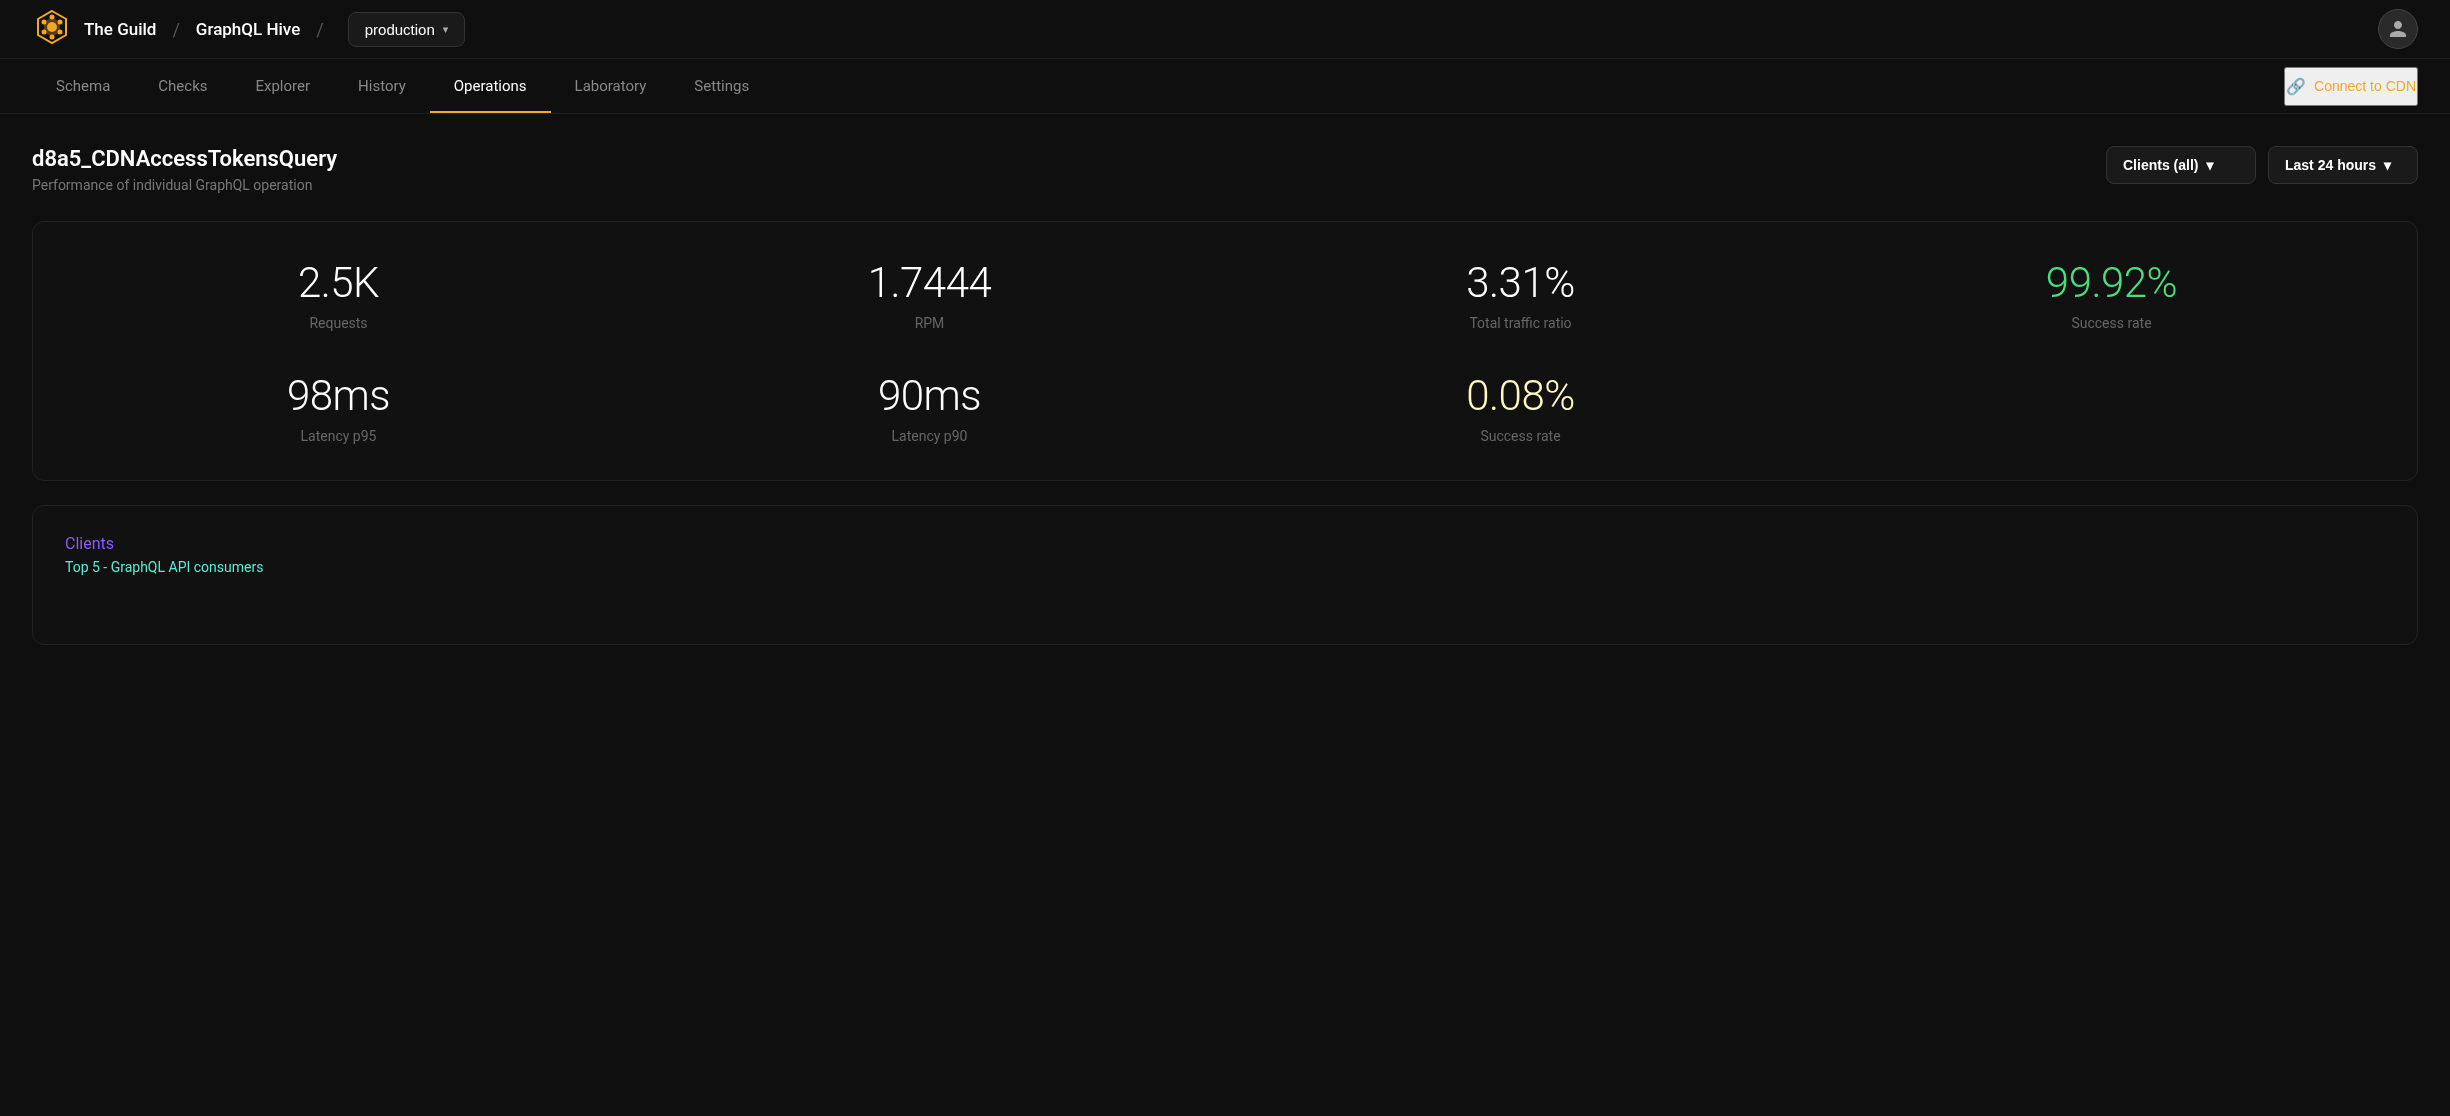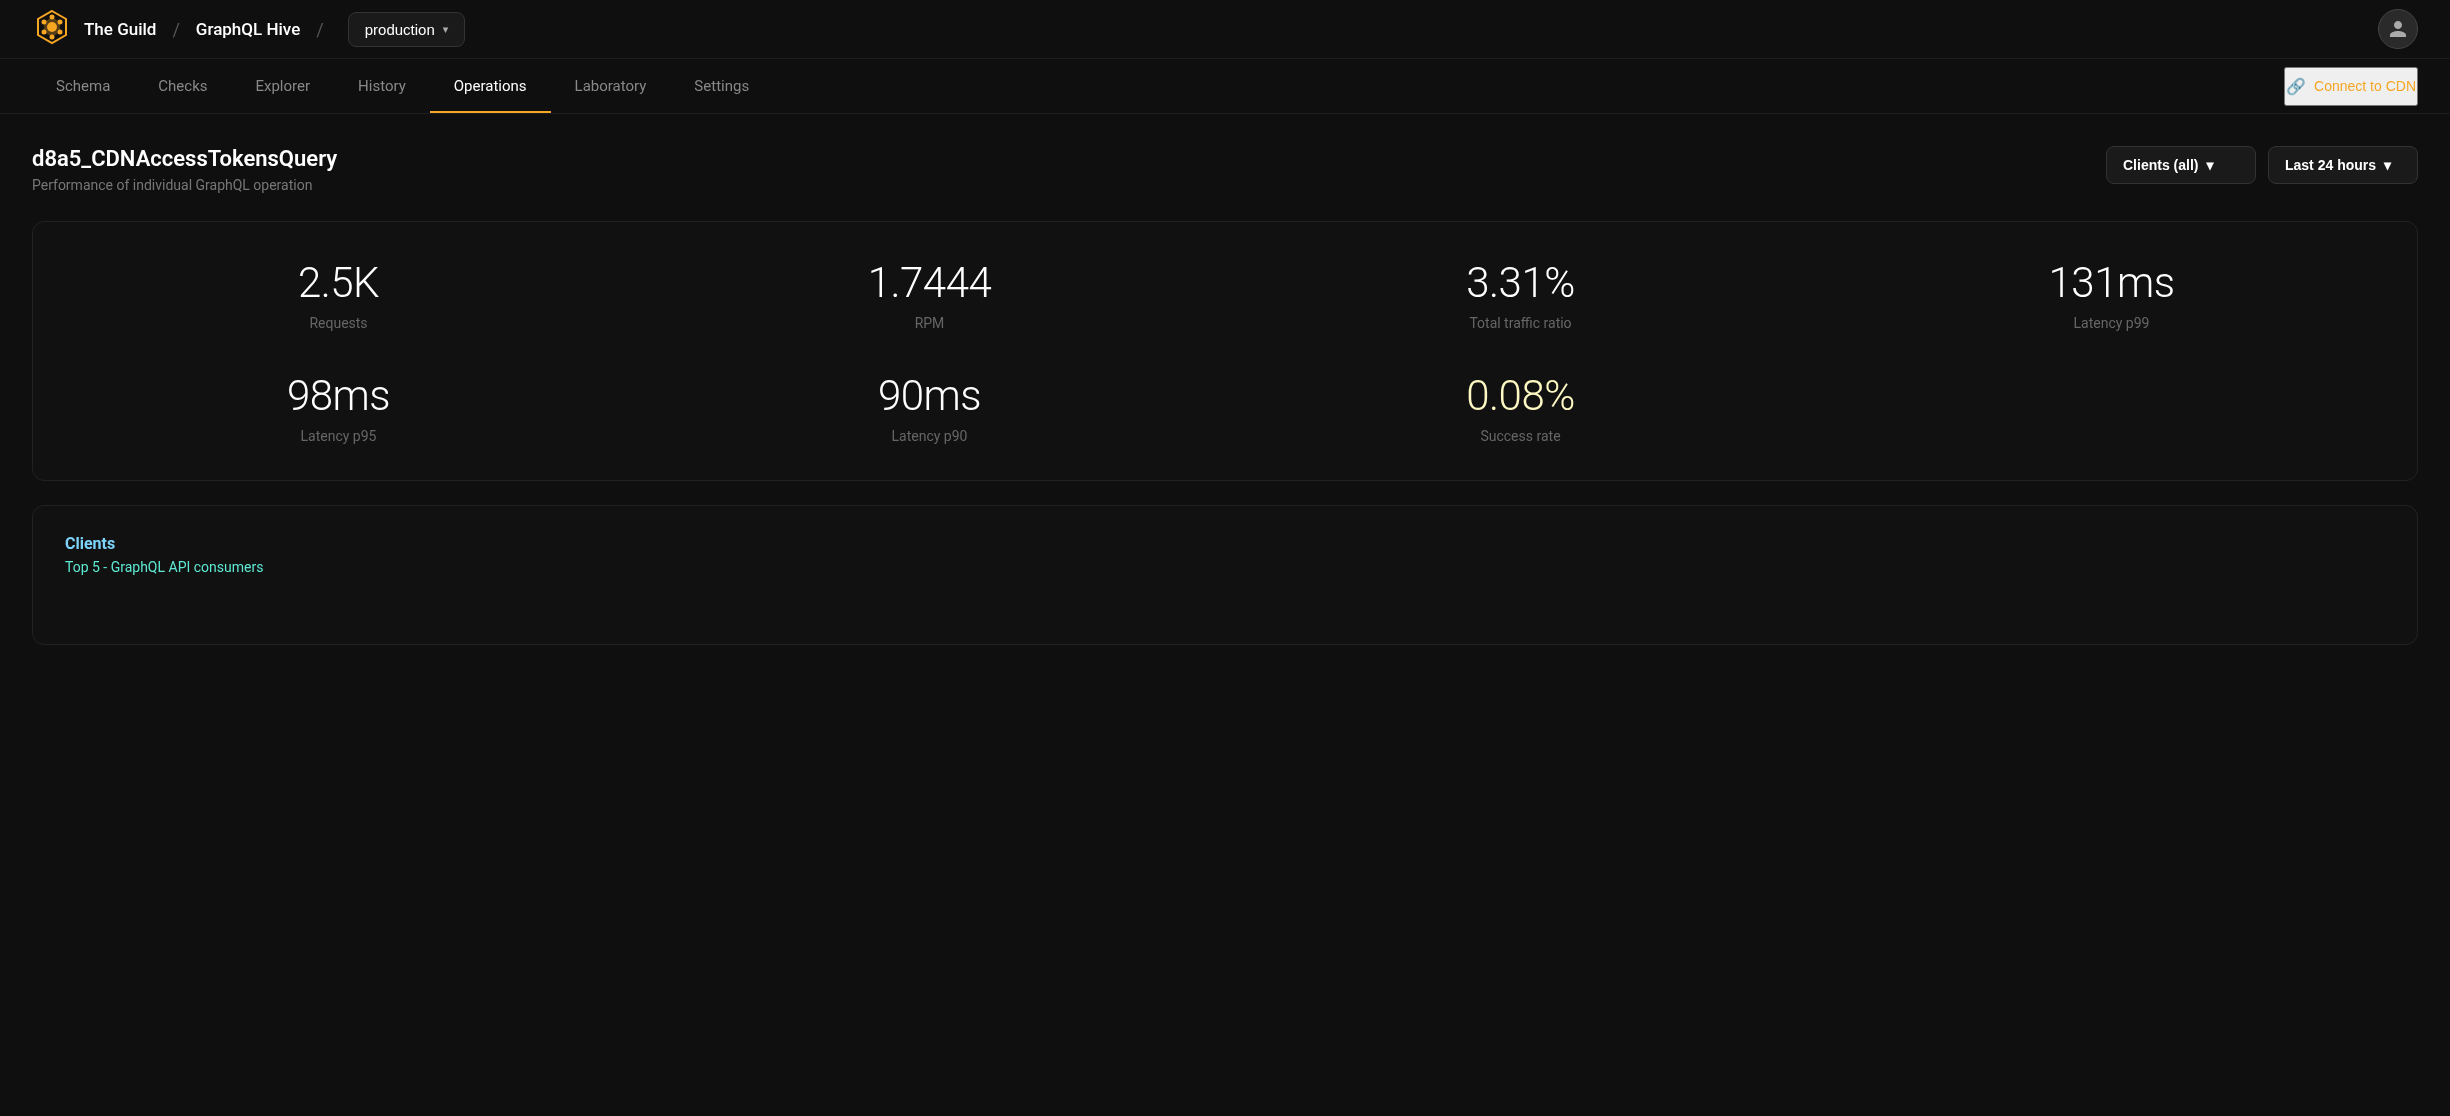--- a/index.html
+++ b/index.html
@@ -256,22 +256,22 @@
     .clients-card {
       background-color: #111111;
       border: 1px solid #222;
       border-radius: 12px;
       padding: 28px 32px;
       min-height: 140px;
     }
 
     .clients-title {
       font-size: 16px;
-      font-weight: 700;
-      color: #7dd3fc;
+      font-weight: 400;
+      color: #8b5cf6;
       margin-bottom: 6px;
     }
 
     .clients-subtitle {
       font-size: 14px;
       color: #5eead4;
     }
   </style>
 </head>
 <body>
@@ -358,25 +358,25 @@
       <div class="stat-item">
         <div class="stat-value">1.7444</div>
         <div class="stat-label">RPM</div>
       </div>
 
       <div class="stat-item">
         <div class="stat-value">3.31%</div>
         <div class="stat-label">Total traffic ratio</div>
       </div>
 
-
-      <div class="stat-item">
-        <div class="stat-value">131ms</div>
-        <div class="stat-label">Latency p99</div>
-      </div>
+      <div class="stat-item">
+        <div class="stat-value green">99.92%</div>
+        <div class="stat-label">Success rate</div>
+      </div>
+
 
       <div class="stat-item">
         <div class="stat-value">98ms</div>
         <div class="stat-label">Latency p95</div>
       </div>
 
       <div class="stat-item">
         <div class="stat-value">90ms</div>
         <div class="stat-label">Latency p90</div>
       </div>

